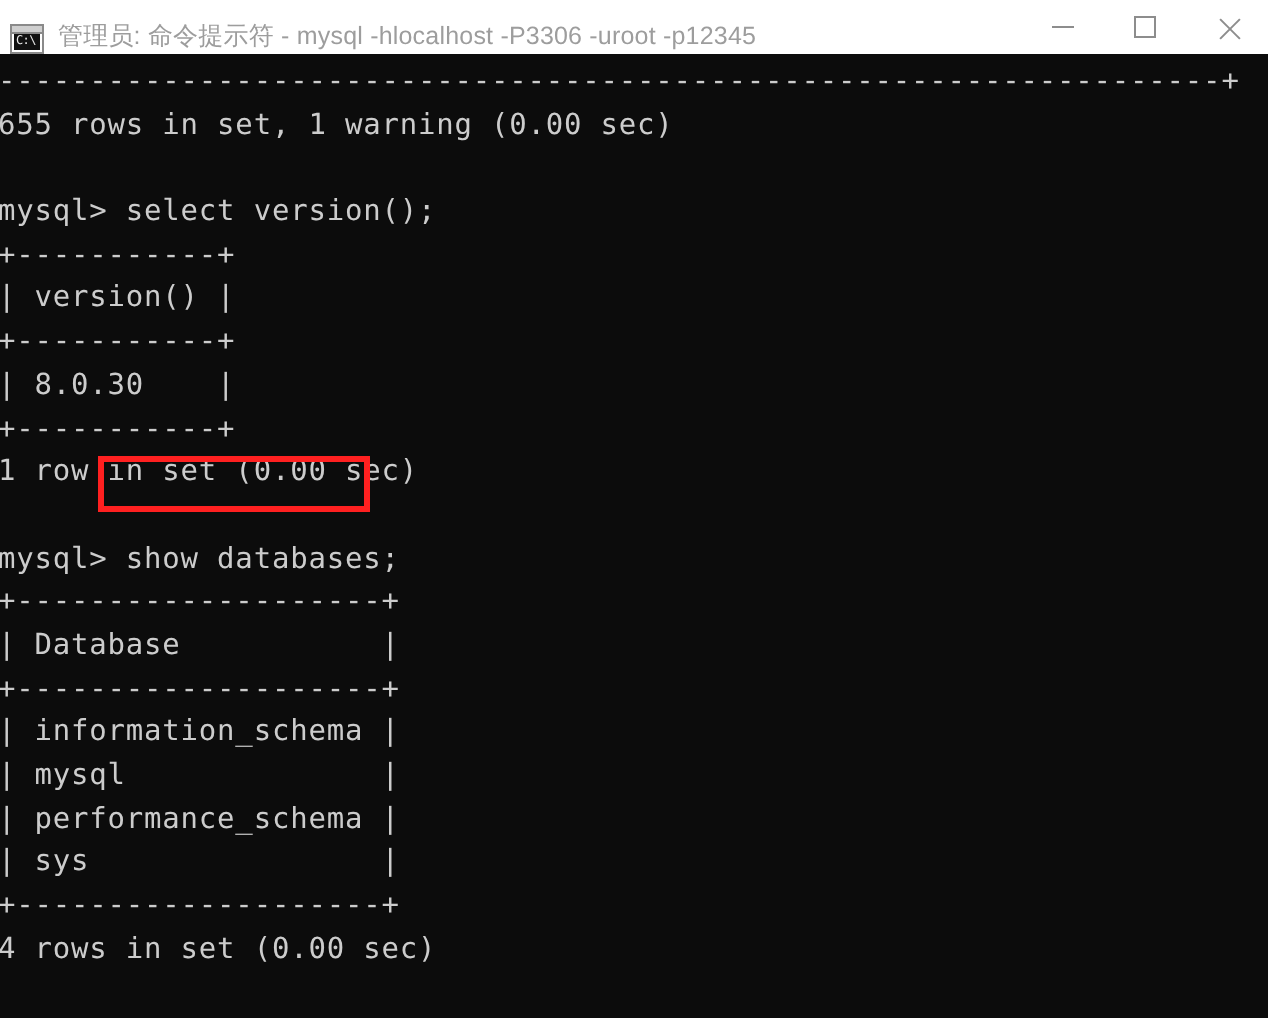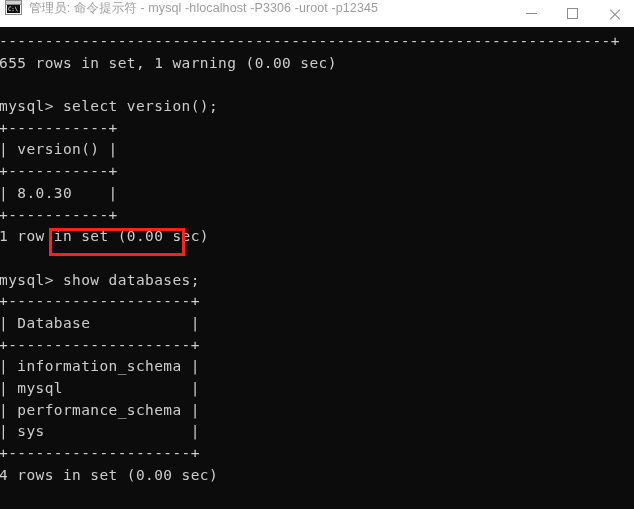--- a/index.html
+++ b/index.html
@@ -21,21 +21,21 @@
     display: flex;
     flex-direction: column;
   }
 
   
   .titlebar {
     height: 27px;
     min-height: 27px;
     background: #ffffff;
     display: flex;
-    align-items: flex-start;
+    align-items: flex-end;
     position: relative;
     z-index: 5;
   }
   .title-icon {
     width: 17px;
     height: 15px;
     margin-left: 5px;
     margin-right: 7px;
     flex: 0 0 auto;
     position: relative;

